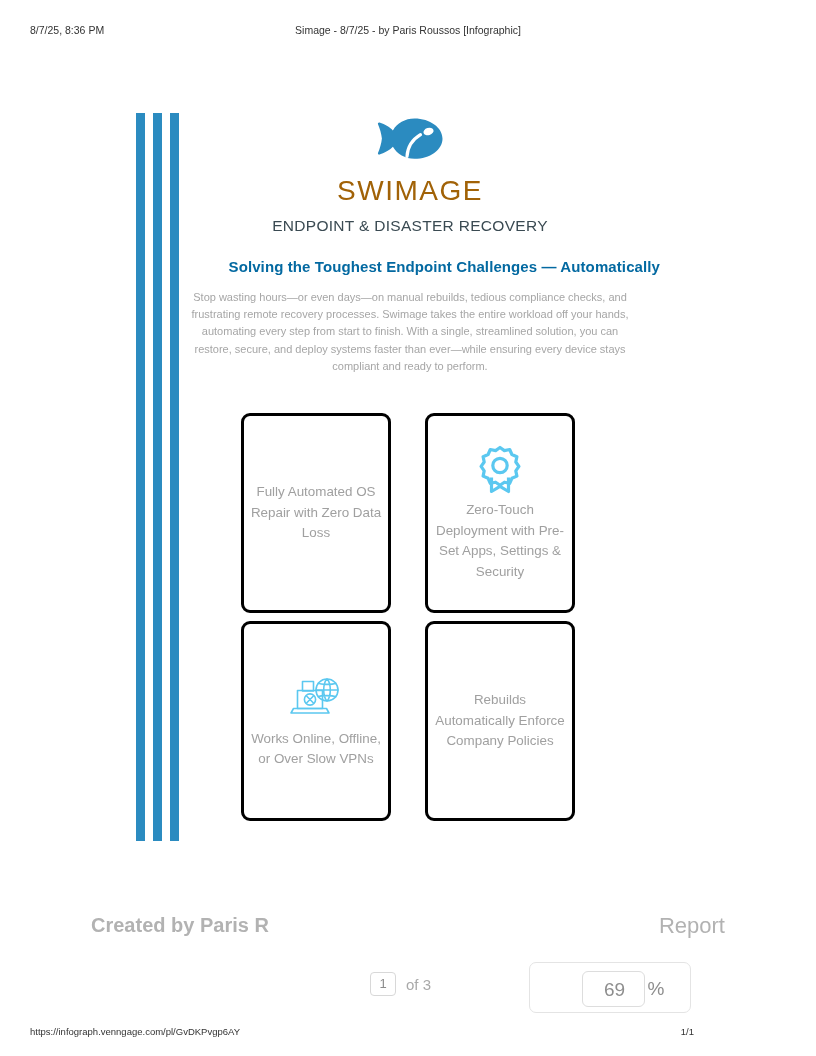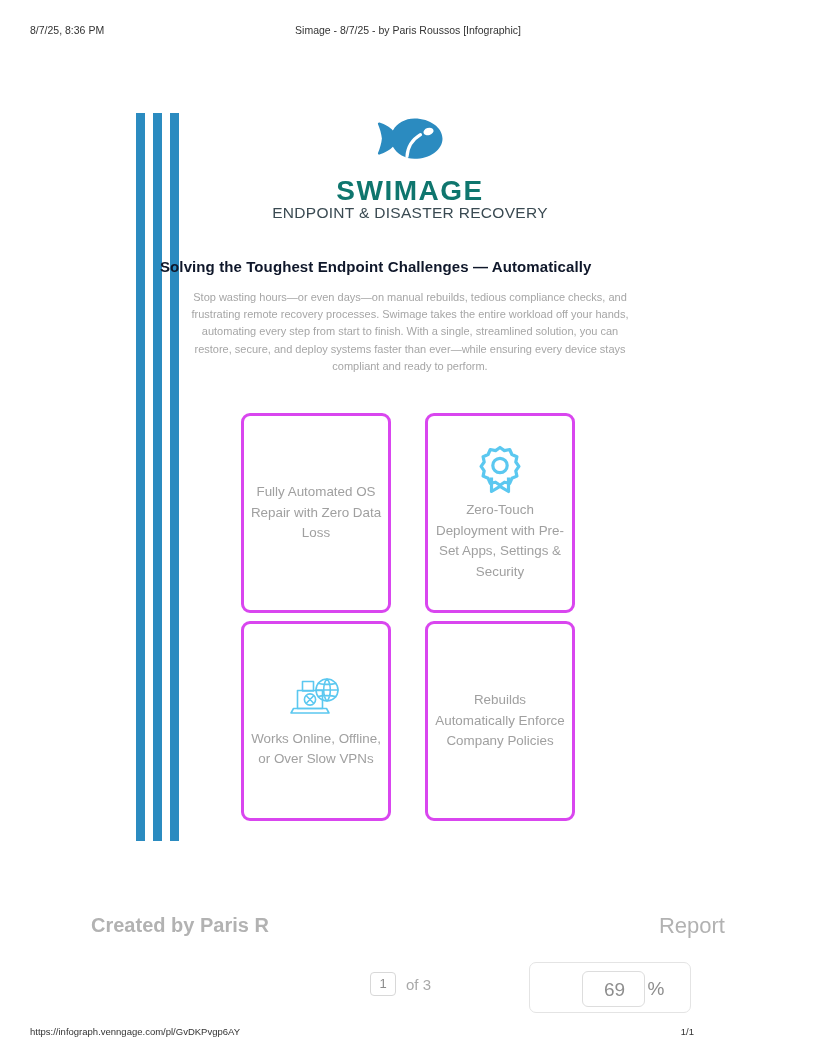--- a/index.html
+++ b/index.html
@@ -101,42 +101,43 @@
     text-align: center;
   }
   .fish-logo {
     display: block;
     margin: 0 auto 12px auto;
     width: 72px;
     height: 52px;
   }
   .brand-name {
     font-size: 28px;
-    font-weight: bold;
-    color: #0f766e;
+    font-weight: normal;
+    color: #a16207;
     letter-spacing: 1.5px;
     line-height: 1;
+    margin-bottom: 13px;
   }
   .brand-tagline {
     font-size: 15.5px;
     color: #3A4A52;
     letter-spacing: 0.3px;
     line-height: 1;
   }
 
   
   .headline {
     position: absolute;
     left: 160px;
     top: 163px;
     width: 500px;
-    text-align: left;
+    text-align: right;
     font-size: 15px;
     font-weight: bold;
-    color: #0f172a;
+    color: #0369a1;
     letter-spacing: 0.1px;
   }
   .body-copy {
     position: absolute;
     left: 188px;
     top: 194px;
     width: 444px;
     text-align: center;
     font-size: 11px;
     line-height: 17.2px;
@@ -148,21 +149,21 @@
     position: absolute;
     left: 241px;
     top: 318px;
     width: 334px;
     height: 412px;
   }
   .card {
     position: absolute;
     width: 150px;
     height: 200px;
-    border: 3px solid #d946ef;
+    border: 3px solid #000000;
     border-radius: 9px;
     background: #ffffff;
     box-sizing: border-box;
     display: flex;
     flex-direction: column;
     align-items: center;
     justify-content: center;
   }
   .card.c1 { left: 0px;   top: 0px; }
   .card.c2 { left: 184px; top: 0px; }

